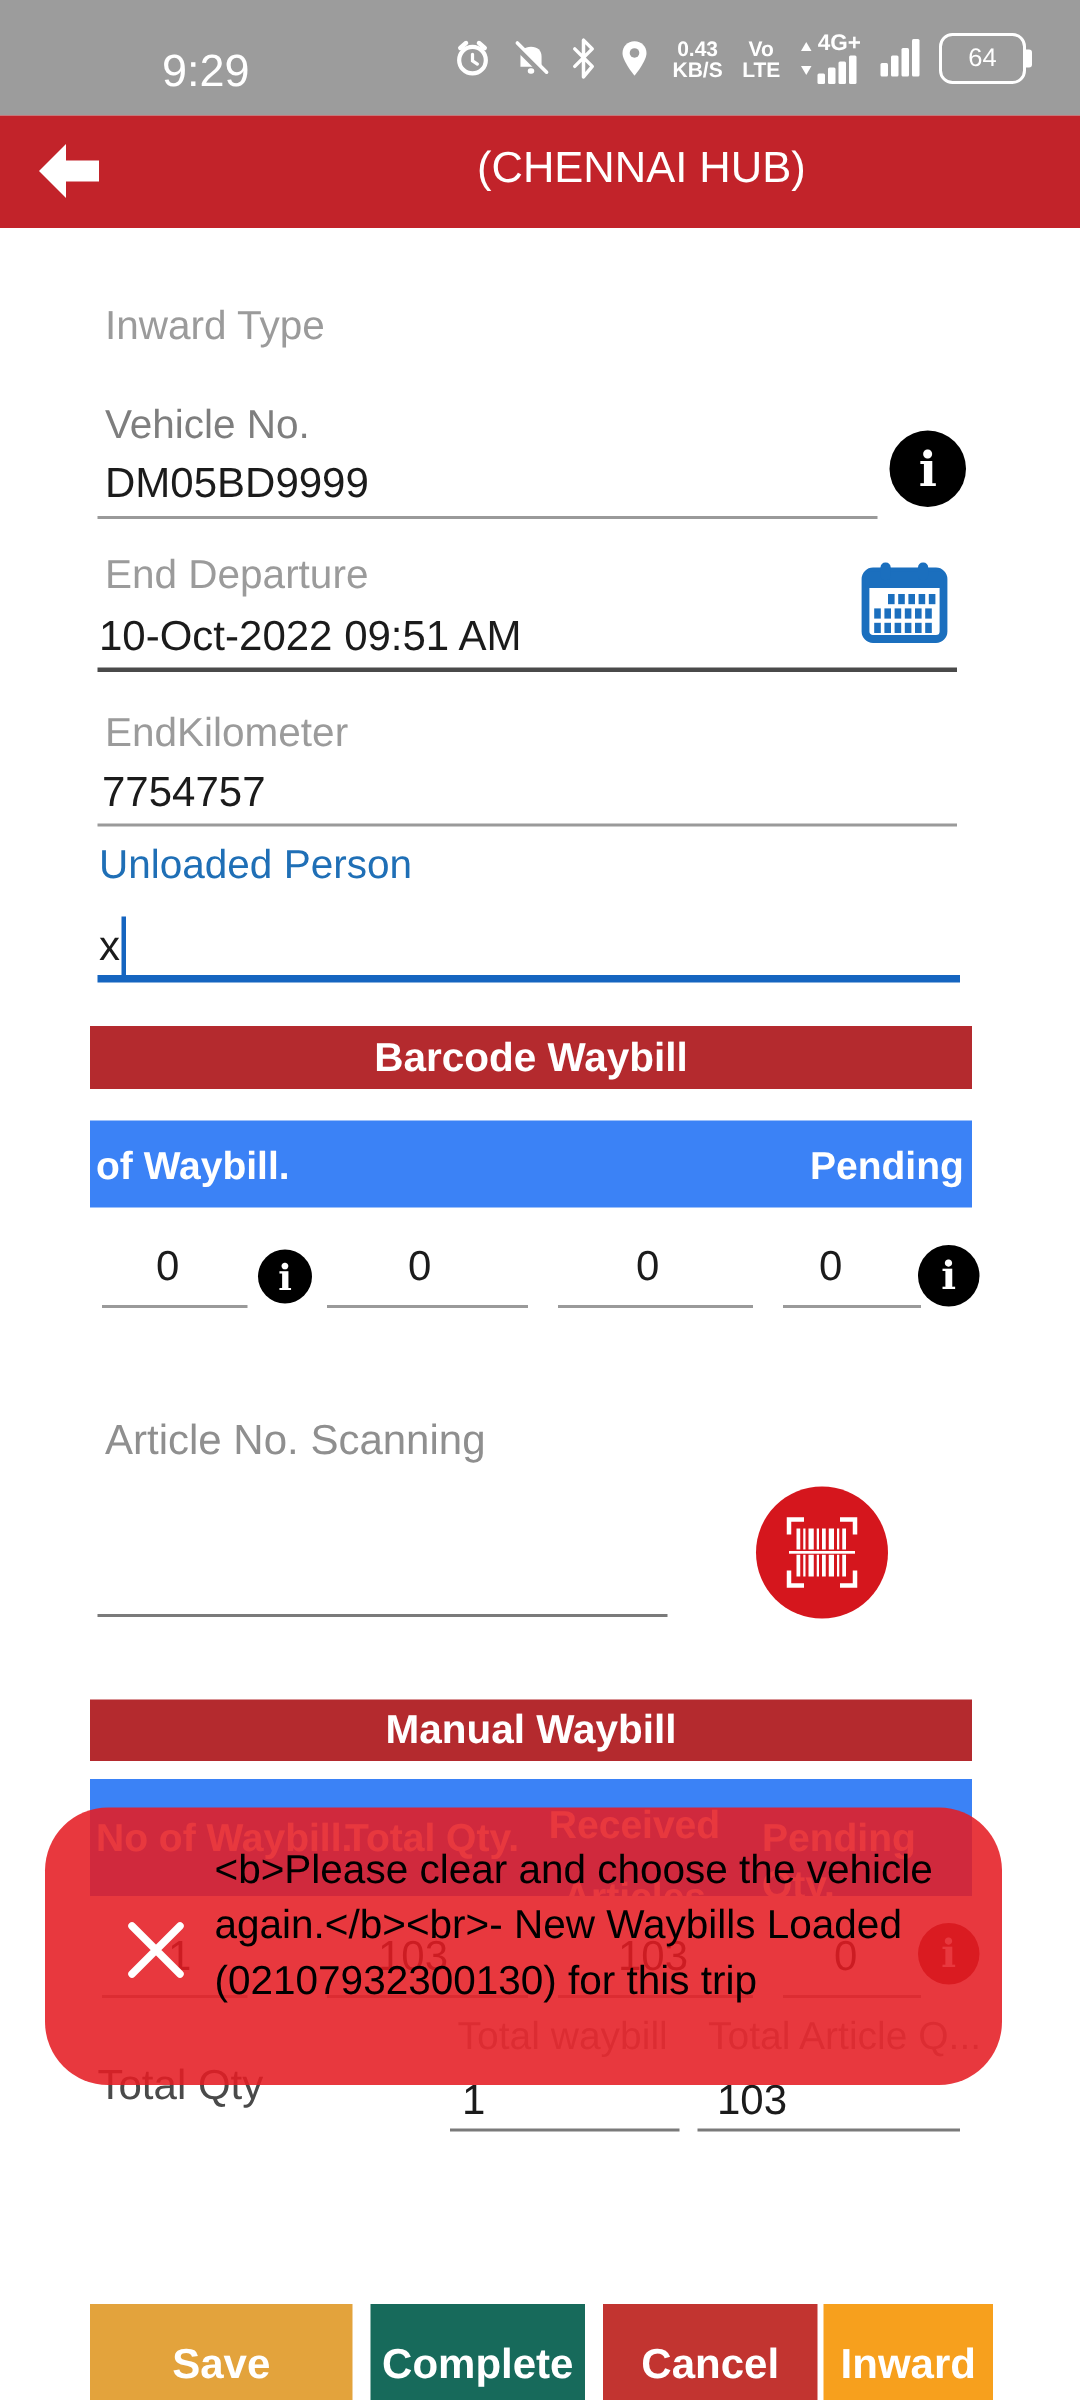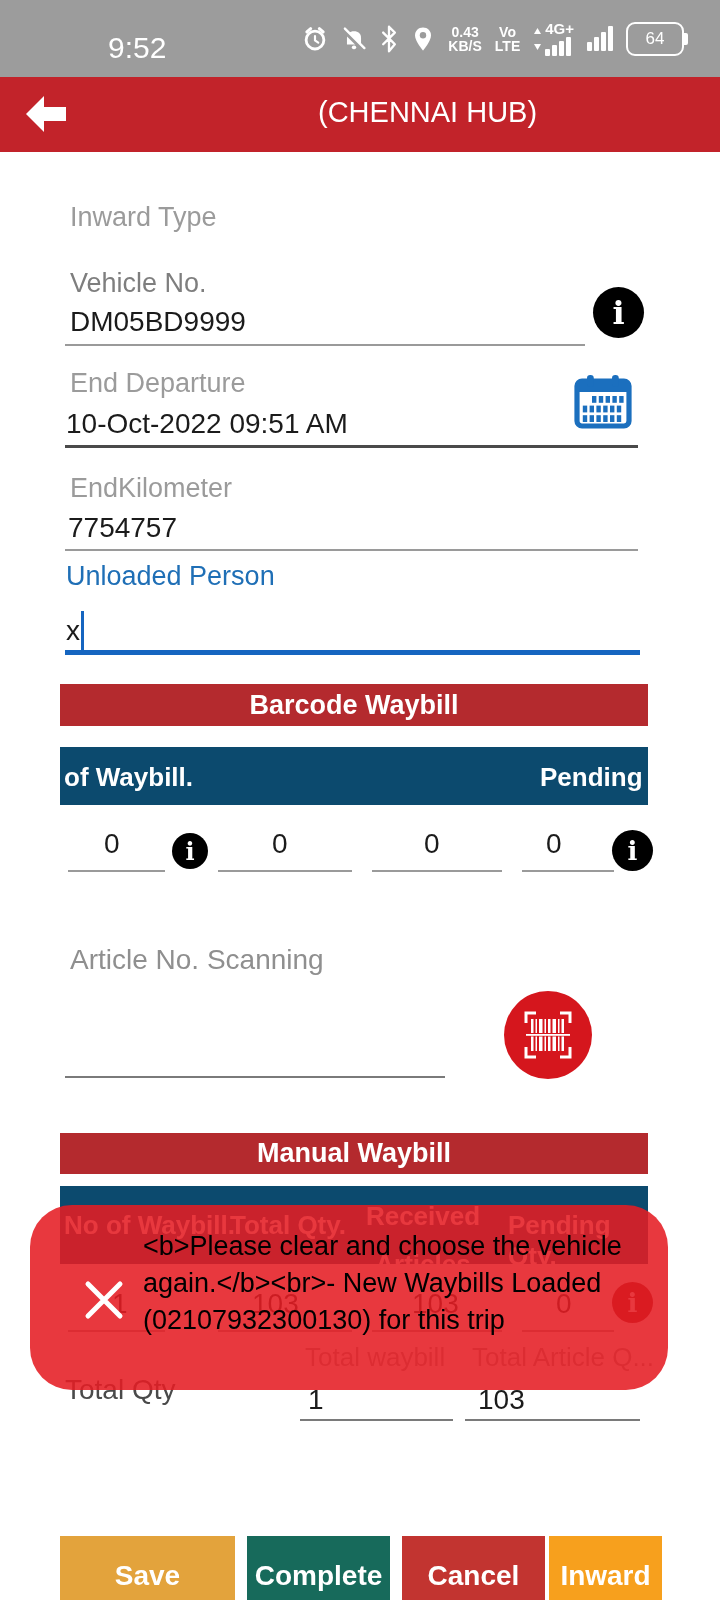--- a/index.html
+++ b/index.html
@@ -38,21 +38,21 @@
                    border-radius:50%;background:#1565c0;}
   .radio.unsel{border:5px solid #8a8a8a;}
   .opt-label{font-size:28px;color:#111;}
   .info-badge{border-radius:50%;background:#000;color:#fff;display:flex;align-items:center;
               justify-content:center;font-family:"DejaVu Serif", serif;font-weight:bold;}
   .cursor{width:3px;background:#1565c0;}
 
   
   .band{left:60px;width:588px;background:#b42a2e;color:#fff;font-weight:bold;
         display:flex;align-items:center;justify-content:center;font-size:27px;overflow:hidden;}
-  .thead{left:60px;width:588px;background:#0c4a6e;color:#fff;font-weight:bold;
+  .thead{left:60px;width:588px;background:#3b82f6;color:#fff;font-weight:bold;
          font-size:26px;overflow:hidden;}
   .thead .th{position:absolute;}
   .cell0{font-size:28px;color:#1b1b1b;}
 
   
   .scan-btn{left:504px;top:991px;width:88px;height:88px;border-radius:50%;background:#d5161d;
             display:flex;align-items:center;justify-content:center;cursor:pointer;}
 
   
   .toast{left:30px;top:1205px;width:638px;height:185px;border-radius:42px;
@@ -68,21 +68,21 @@
   .act-complete{left:247px;width:143px;background:#176a5b;}
   .act-cancel{left:402px;width:143px;background:#c23430;}
   .act-inward{left:549px;width:113px;background:#f7a01d;}
 </style>
 </head>
 <body>
 
 <div class="screen">
 
   <div class="abs status-bar">
-    <div class="abs status-time">9:52</div>
+    <div class="abs status-time">9:29</div>
     <div class="abs status-icons">
       <span class="sicon">
         <svg width="26" height="26" viewBox="0 0 24 24">
             <circle cx="12" cy="13" r="8.2" fill="none" stroke="#fff" stroke-width="2.6"></circle>
             <path d="M12 9.4v4l3 2" stroke="#fff" stroke-width="2" fill="none" stroke-linecap="round"></path>
             <path d="M4.5 5.5 L8 2.5" stroke="#fff" stroke-width="2.8" stroke-linecap="round"></path>
             <path d="M19.5 5.5 L16 2.5" stroke="#fff" stroke-width="2.8" stroke-linecap="round"></path>
           </svg>
       </span>
       <span class="sicon">

